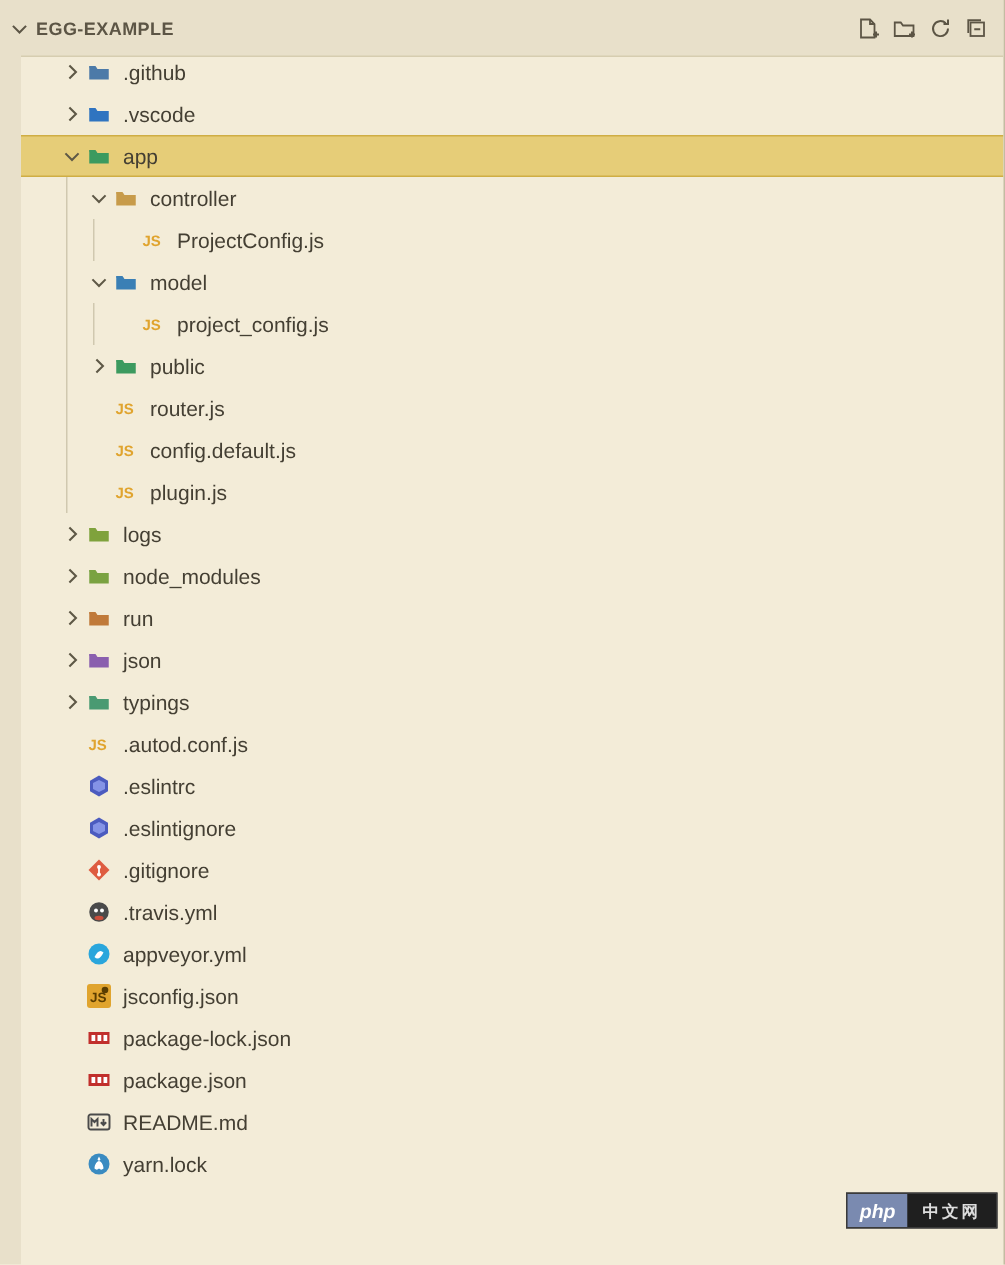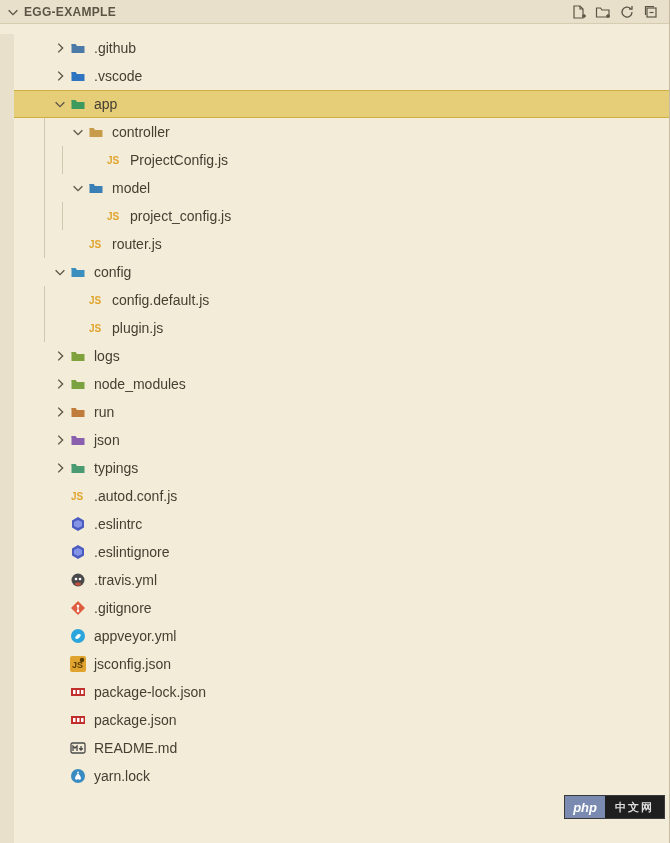--- a/index.html
+++ b/index.html
@@ -17,21 +17,21 @@
   .left-gutter {
     position: absolute;
     left: 0; top: 34px; bottom: 0;
     width: 14px;
     background: #e8e0ca;
   }
   
   .header {
     display: flex;
     align-items: center;
-    height: 24px;
+    height: 38px;
     background: #e8e0ca;
     border-bottom: 1px solid #d6cdb0;
     padding: 0 8px 0 6px;
   }
   .header .chev {
     width: 14px; height: 14px;
     display: flex; align-items: center; justify-content: center;
     cursor: pointer;
   }
   .header .title {
@@ -54,21 +54,21 @@
   
   .tree {
     position: absolute;
     left: 14px; right: 0; top: 34px; bottom: 0;
     overflow: hidden;
   }
   .row {
     display: flex;
     align-items: center;
     height: 28px;
-    padding-left: 16px;
+    padding-left: 4px;
     cursor: pointer;
     position: relative;
   }
   .row.selected {
     background: #e6cd78;
   }
   .row.selected::before,
   .row.selected::after {
     content: "";
     position: absolute;
@@ -279,45 +279,46 @@
         <svg viewBox="0 0 16 16">
           <rect width="16" height="16" rx="2" fill="#f3ecd8"></rect>
           <text x="1" y="12" font-size="10" font-weight="700" fill="#e0a42e" font-family="Arial">JS</text>
         </svg>
       </span>
       <span class="label">project_config.js</span>
     </div>
     <div class="row">
       <span class="guide" style="left: 30px;"></span>
       <span class="indent" style="width: 40px;"></span>
+      <span class="chev">
+        <svg viewBox="0 0 16 16" fill="none" stroke="#5e5846" stroke-width="1.6">
+          <polyline points="6 3 11 8 6 13"></polyline>
+        </svg>
+      </span>
+      <span class="ficon">
+        <svg viewBox="0 0 16 16">
+          <path d="M1.5 4h4l1.5 2H14.5v7h-13z" fill="#3c9a5f"></path>
+          <path d="M1.5 4h4l1 1.3H1.5z" fill="#3c9a5f" opacity=".7"></path>
+        </svg>
+      </span>
+      <span class="label">public</span>
+    </div>
+    <div class="row">
+      <span class="guide" style="left: 30px;"></span>
+      <span class="indent" style="width: 40px;"></span>
       <span class="chev blank"></span>
       <span class="ficon">
         <svg viewBox="0 0 16 16">
           <rect width="16" height="16" rx="2" fill="#f3ecd8"></rect>
           <text x="1" y="12" font-size="10" font-weight="700" fill="#e0a42e" font-family="Arial">JS</text>
         </svg>
       </span>
       <span class="label">router.js</span>
     </div>
     <div class="row">
-      <span class="indent" style="width: 22px;"></span>
-      <span class="chev">
-        <svg viewBox="0 0 16 16" fill="none" stroke="#5e5846" stroke-width="1.6">
-          <polyline points="3 6 8 11 13 6"></polyline>
-        </svg>
-      </span>
-      <span class="ficon">
-        <svg viewBox="0 0 16 16">
-          <path d="M1.5 4h4l1.5 2H14.5v7h-13z" fill="#3a8fbf"></path>
-          <path d="M1.5 4h4l1 1.3H1.5z" fill="#3a8fbf" opacity=".7"></path>
-        </svg>
-      </span>
-      <span class="label">config</span>
-    </div>
-    <div class="row">
       <span class="guide" style="left: 30px;"></span>
       <span class="indent" style="width: 40px;"></span>
       <span class="chev blank"></span>
       <span class="ficon">
         <svg viewBox="0 0 16 16">
           <rect width="16" height="16" rx="2" fill="#f3ecd8"></rect>
           <text x="1" y="12" font-size="10" font-weight="700" fill="#e0a42e" font-family="Arial">JS</text>
         </svg>
       </span>
       <span class="label">config.default.js</span>
@@ -434,52 +435,52 @@
     <div class="row">
       <span class="indent" style="width: 22px;"></span>
       <span class="chev blank"></span>
       <span class="ficon">
         <svg viewBox="0 0 16 16">
           <polygon points="8,1 14,4.5 14,11.5 8,15 2,11.5 2,4.5" fill="#4b5bbf"></polygon>
           <polygon points="8,4 12,6 12,10 8,12 4,10 4,6" fill="#8493e6"></polygon>
         </svg>
       </span>
       <span class="label">.eslintignore</span>
+    </div>
+    <div class="row">
+      <span class="indent" style="width: 22px;"></span>
+      <span class="chev blank"></span>
+      <span class="ficon">
+        <svg viewBox="0 0 16 16">
+          <polygon points="8,1 15,8 8,15 1,8" fill="#de5c40"></polygon>
+          <circle cx="8" cy="6" r="1.3" fill="#fff"></circle>
+          <circle cx="8" cy="11" r="1.3" fill="#fff"></circle>
+          <rect x="7.4" y="6" width="1.2" height="5" fill="#fff"></rect>
+        </svg>
+      </span>
+      <span class="label">.gitignore</span>
     </div>
     <div class="row">
       <span class="indent" style="width: 22px;"></span>
       <span class="chev blank"></span>
       <span class="ficon">
         <svg viewBox="0 0 16 16">
           <circle cx="8" cy="8" r="6.5" fill="#4a4a4a"></circle>
           <circle cx="6" cy="7" r="1.3" fill="#fff"></circle>
           <circle cx="10" cy="7" r="1.3" fill="#fff"></circle>
           <ellipse cx="8" cy="12" rx="3" ry="1.5" fill="#c94f3d"></ellipse>
         </svg>
       </span>
       <span class="label">.travis.yml</span>
     </div>
     <div class="row">
       <span class="indent" style="width: 22px;"></span>
       <span class="chev blank"></span>
       <span class="ficon">
         <svg viewBox="0 0 16 16">
-          <polygon points="8,1 15,8 8,15 1,8" fill="#de5c40"></polygon>
-          <circle cx="8" cy="6" r="1.3" fill="#fff"></circle>
-          <circle cx="8" cy="11" r="1.3" fill="#fff"></circle>
-          <rect x="7.4" y="6" width="1.2" height="5" fill="#fff"></rect>
-        </svg>
-      </span>
-      <span class="label">.gitignore</span>
-    </div>
-    <div class="row">
-      <span class="indent" style="width: 22px;"></span>
-      <span class="chev blank"></span>
-      <span class="ficon">
-        <svg viewBox="0 0 16 16">
           <circle cx="8" cy="8" r="7" fill="#2aa6dc"></circle>
           <path d="M5 10 q3 -6 6 -3 q-3 6 -6 3" fill="#fff"></path>
         </svg>
       </span>
       <span class="label">appveyor.yml</span>
     </div>
     <div class="row">
       <span class="indent" style="width: 22px;"></span>
       <span class="chev blank"></span>
       <span class="ficon">

